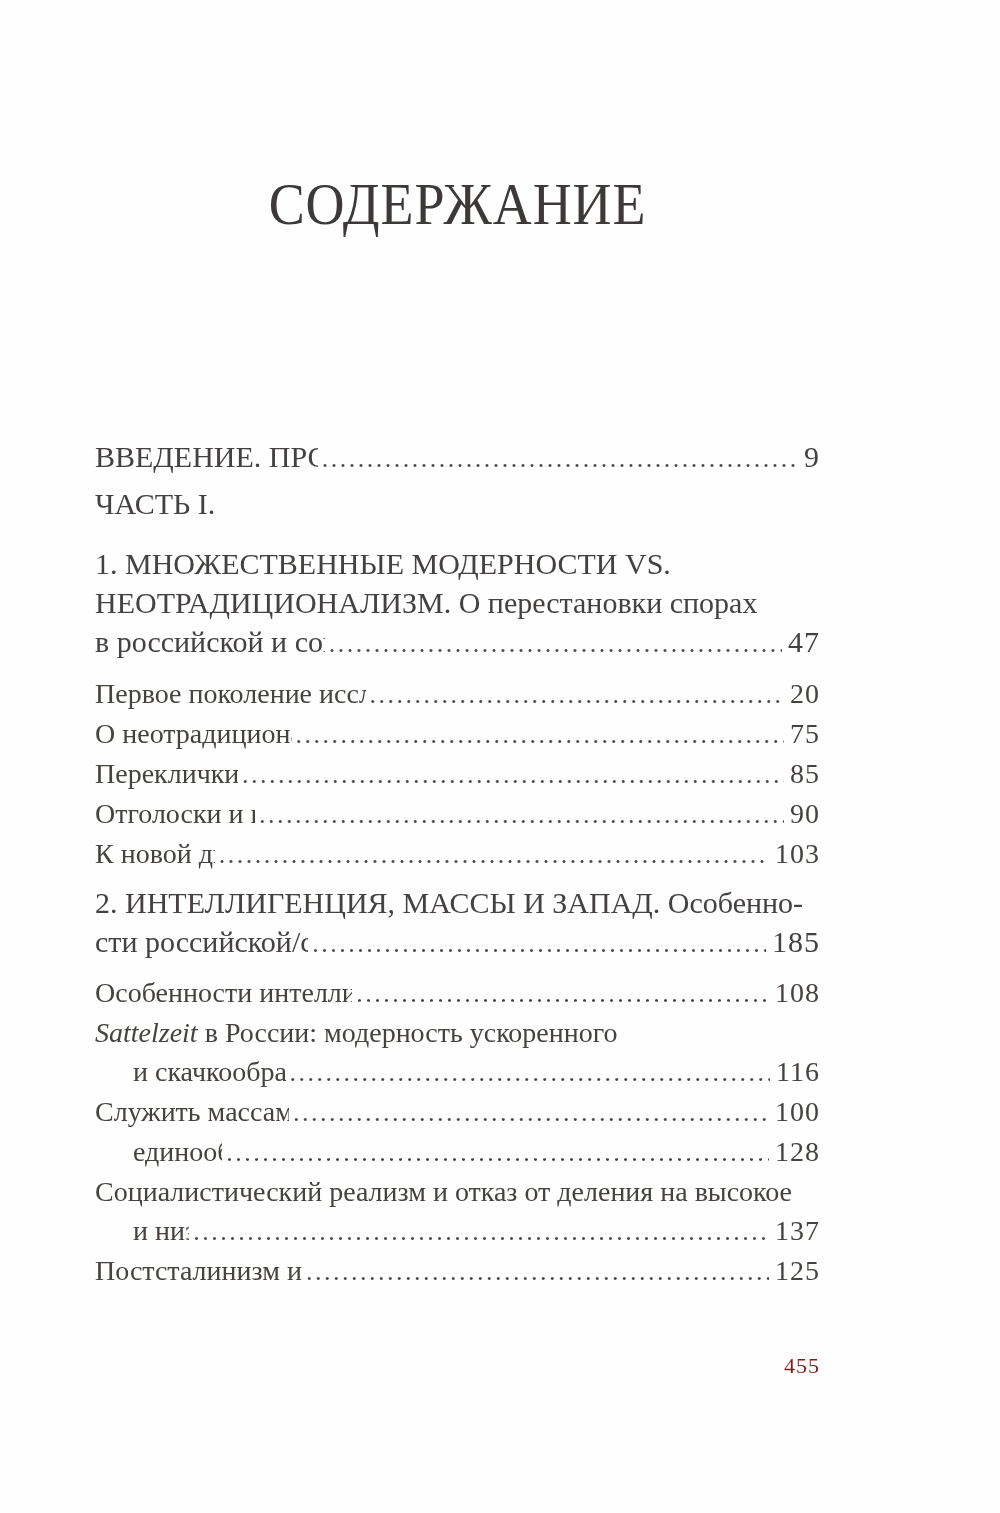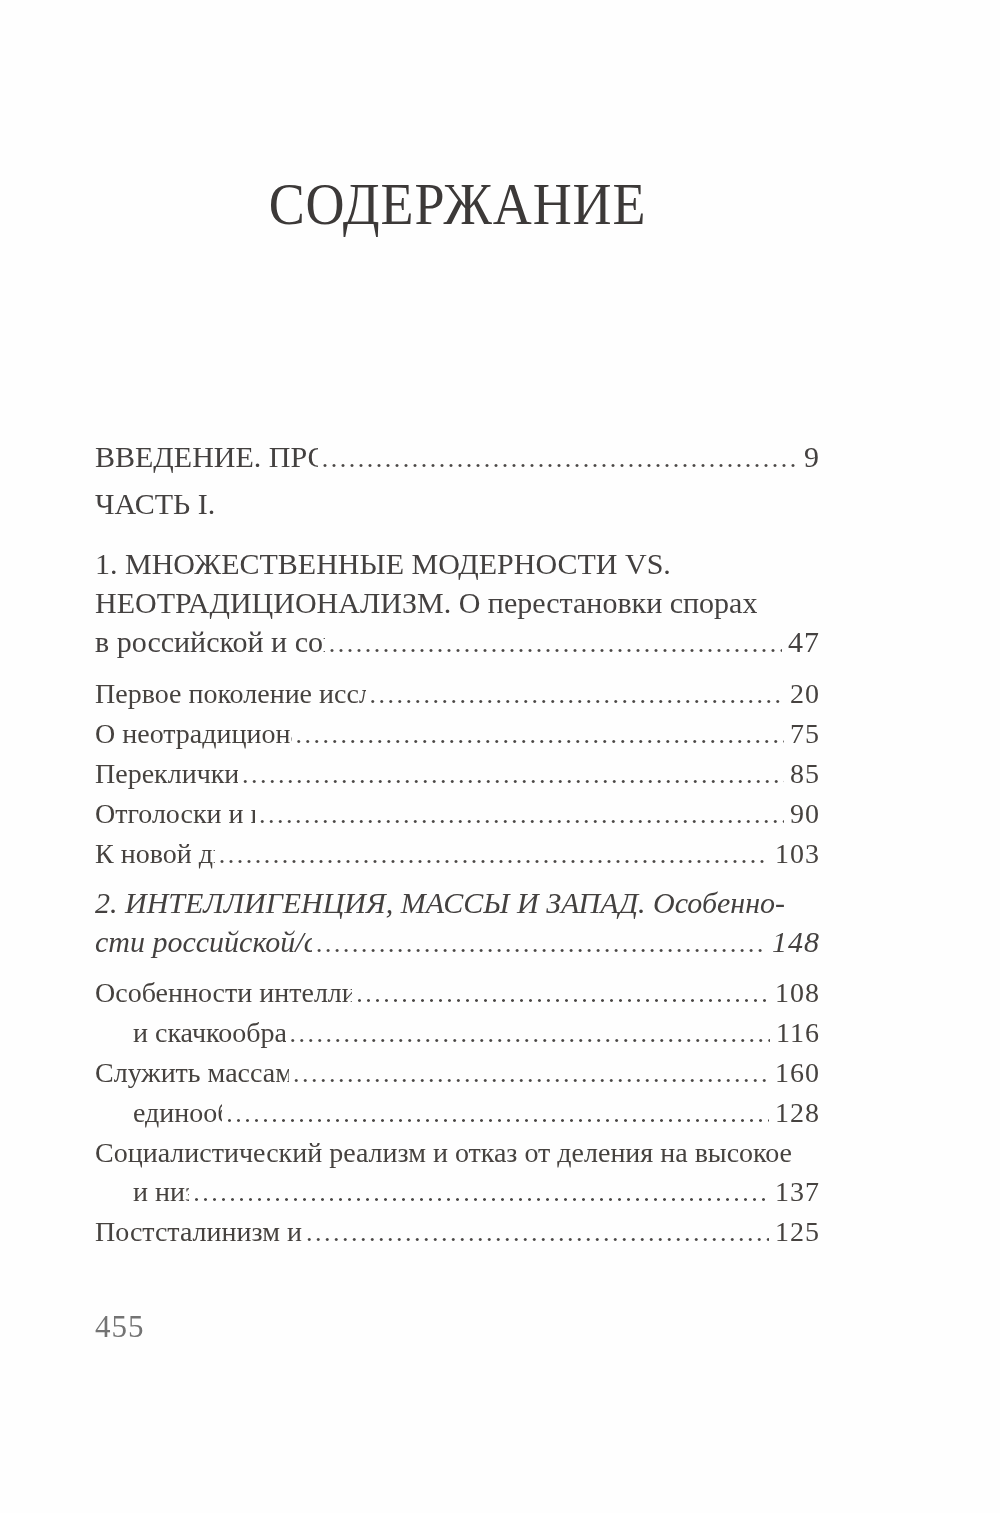--- a/index.html
+++ b/index.html
@@ -24,21 +24,21 @@
     letter-spacing: 1px;
     color: #3c3938;
     transform: scaleX(0.9);
     transform-origin: center;
   }
   .toc { margin-top: 203px; }
   .section { margin-top: 0; }
   .section:nth-child(2) { margin-top: 6px; }
   .section:nth-child(3) { margin-top: 21px; }
   .section:nth-child(4) { margin-top: 11px; }
-  .section:nth-child(5) { margin-top: 9px; font-style: italic; }
+  .section:nth-child(5) { margin-top: 9px; }
   .section:nth-child(6) { margin-top: 10px; }
 
   .toc-row {
     display: flex;
     align-items: baseline;
     line-height: 39px;
     white-space: nowrap;
   }
   .toc-row.indent { padding-left: 38px; }
   .section.chapter .toc-row { font-size: 30px; color: #444140; }
@@ -61,24 +61,24 @@
     color: #4a4745;
   }
   .pagenum {
     flex: 0 0 auto;
     margin-left: 6px;
     letter-spacing: 1px;
     font-feature-settings: "onum" 1;
   }
   .folio {
     margin-top: 55px;
-    text-align: left;
-    font-size: 31px;
+    text-align: right;
+    font-size: 22px;
     line-height: 39px;
-    color: #737373;
+    color: #7f1d1d;
     letter-spacing: 1px;
   }
 </style>
 </head>
 <body>
 
 <div class="page">
   <div class="content">
     <h1 class="doc-title">СОДЕРЖАНИЕ</h1>
 
@@ -135,38 +135,41 @@
             <span class="pagenum">103</span>
           </div>
         </div>
         <div class="section chapter">
           <div class="toc-row">
             <span class="entry-text">2. ИНТЕЛЛИГЕНЦИЯ, МАССЫ И ЗАПАД. Особенно-</span>
           </div>
           <div class="toc-row">
             <span class="entry-text">сти российской/советской модерности</span>
             <span class="leader"></span>
-            <span class="pagenum">148</span>
+            <span class="pagenum">185</span>
           </div>
         </div>
         <div class="section subs">
           <div class="toc-row">
             <span class="entry-text">Особенности интеллигентско-этатистской модерности</span>
             <span class="leader"></span>
             <span class="pagenum">108</span>
+          </div>
+          <div class="toc-row">
+            <span class="entry-text"><i>Sattelzeit</i> в России: модерность ускоренного</span>
           </div>
           <div class="toc-row indent">
             <span class="entry-text">и скачкообразного развития</span>
             <span class="leader"></span>
             <span class="pagenum">116</span>
           </div>
           <div class="toc-row">
             <span class="entry-text">Служить массам и переделывать их</span>
             <span class="leader"></span>
-            <span class="pagenum">160</span>
+            <span class="pagenum">100</span>
           </div>
           <div class="toc-row indent">
             <span class="entry-text">единообразию</span>
             <span class="leader"></span>
             <span class="pagenum">128</span>
           </div>
           <div class="toc-row">
             <span class="entry-text">Социалистический реализм и отказ от деления на высокое</span>
           </div>
           <div class="toc-row indent">

